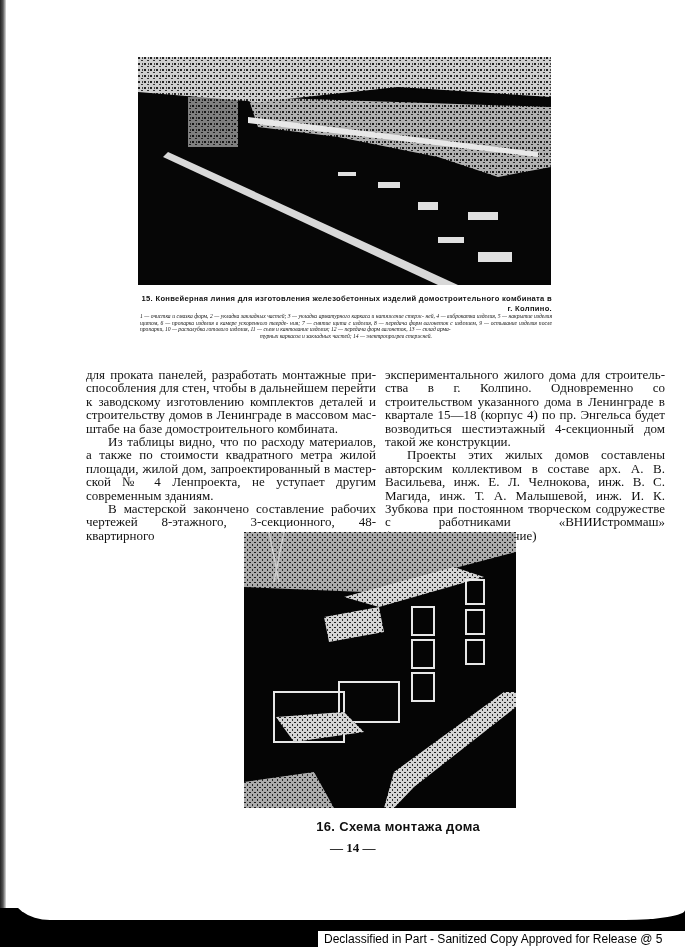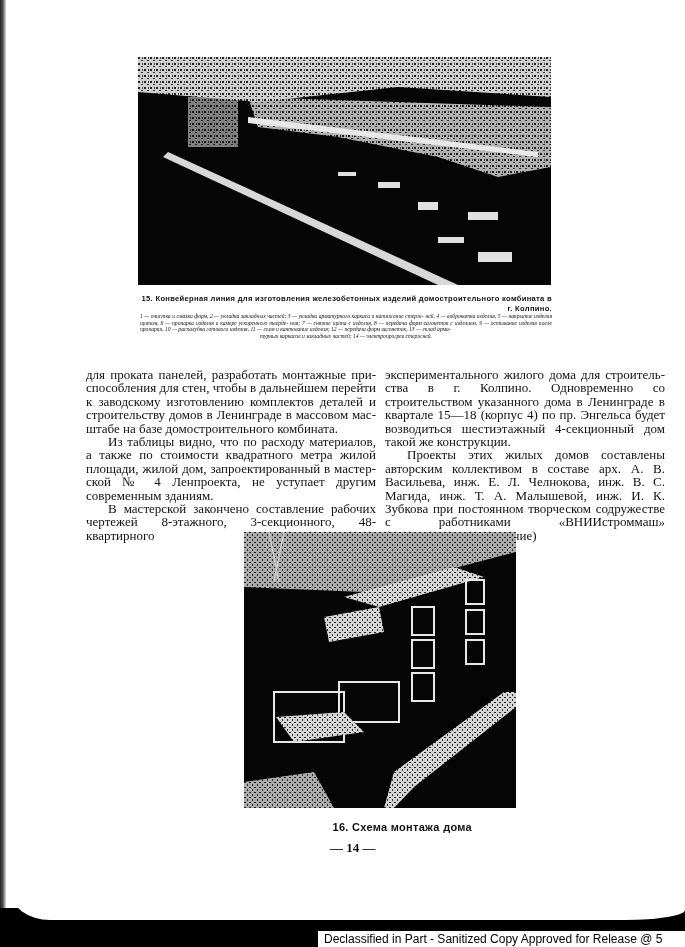--- a/index.html
+++ b/index.html
@@ -34,21 +34,21 @@
     font-size: 5.6px; line-height: 6.6px; text-align: justify; font-style: italic;
   }
   .caption-legend .last { display: block; text-align: center; }
   .col {
     position: absolute; font-size: 13px; line-height: 13.4px; text-align: justify; hyphens: manual;
   }
   #col-left { left: 86px; top: 368px; width: 290px; }
   #col-right { left: 385px; top: 368px; width: 280px; }
   .col p { margin: 0; }
   .col p.indent { text-indent: 22px; }
-  #cap16 { left: 272px; top: 822px; width: 200px; font-size: 11px; }
+  #cap16 { left: 280px; top: 822px; width: 200px; font-size: 13px; }
   .page-number {
     position: absolute; left: 330px; top: 840px; width: 80px;
     font-size: 13px; font-weight: bold; text-align: left;
   }
   .stamp {
     position: absolute; left: 318px; top: 931px; width: 367px; height: 16px;
     background: #fff; font-family: "Liberation Sans", sans-serif; font-size: 12px;
     line-height: 16px; padding-left: 6px; white-space: nowrap; overflow: hidden; color: #000;
   }
 </style>

